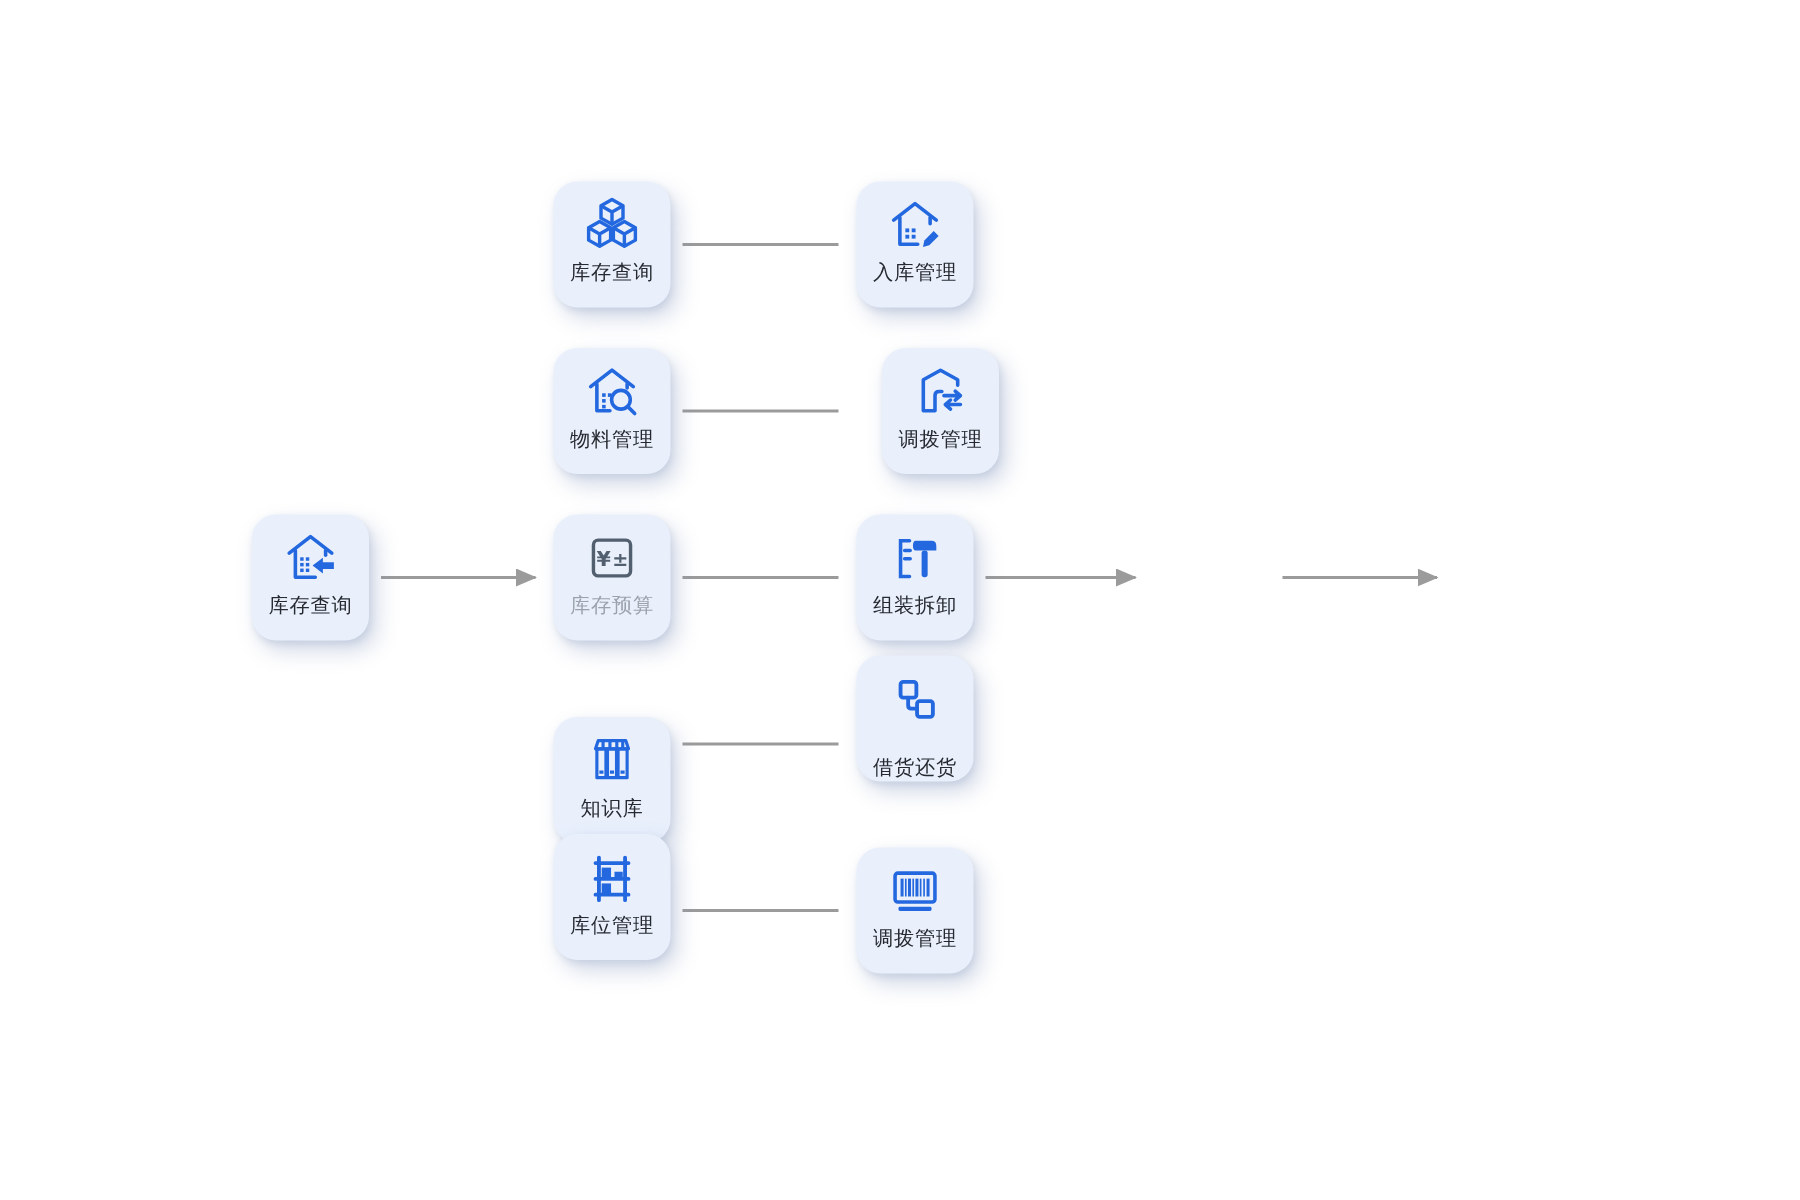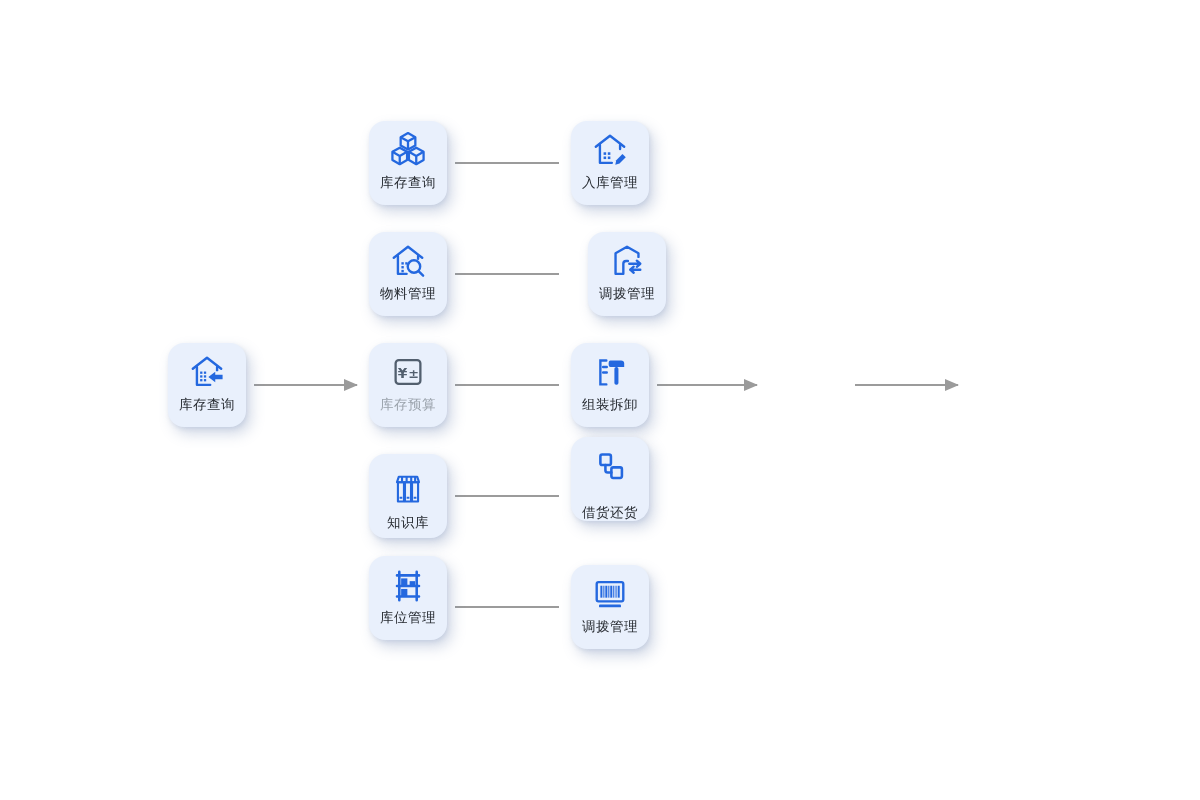--- a/index.html
+++ b/index.html
@@ -142,21 +142,21 @@
     <div class="node muted" style="left: 369px; top: 343px;">
       <span class="icon">
         <svg viewBox="0 0 48 48">
           <rect x="10.5" y="11" width="27" height="26" rx="3.5" fill="none" stroke="currentColor" stroke-width="2.5"></rect>
           <text x="18" y="30" text-anchor="middle" font-size="15" font-weight="bold" fill="currentColor">¥</text>
           <text x="30" y="30" text-anchor="middle" font-size="14" font-weight="bold" fill="currentColor">±</text>
         </svg>
       </span>
       <span class="label">库存预算</span>
     </div>
-    <div class="node" style="left: 369px; top: 454px; justify-content: center;">
+    <div class="node" style="left: 369px; top: 478px;">
       <span class="icon">
         <svg viewBox="0 0 48 48">
           <g fill="none" stroke="currentColor" stroke-width="2.3" stroke-linejoin="round">
             <path d="M12 15.5 L14 9.5 H34 L36 15.5 Z"></path>
             <path d="M17.5 9.5 V15.5 M22.5 9.5 V15.5 M27.5 9.5 V15.5 M31.8 9.5 V15.5"></path>
             <rect x="13" y="15.5" width="6.6" height="21"></rect>
             <rect x="20.7" y="15.5" width="6.6" height="21"></rect>
             <rect x="28.4" y="15.5" width="6.6" height="21"></rect>
             <path d="M14.8 32.5 H17.8 M22.5 32.5 H25.5 M30.2 32.5 H33.2"></path>
           </g>

